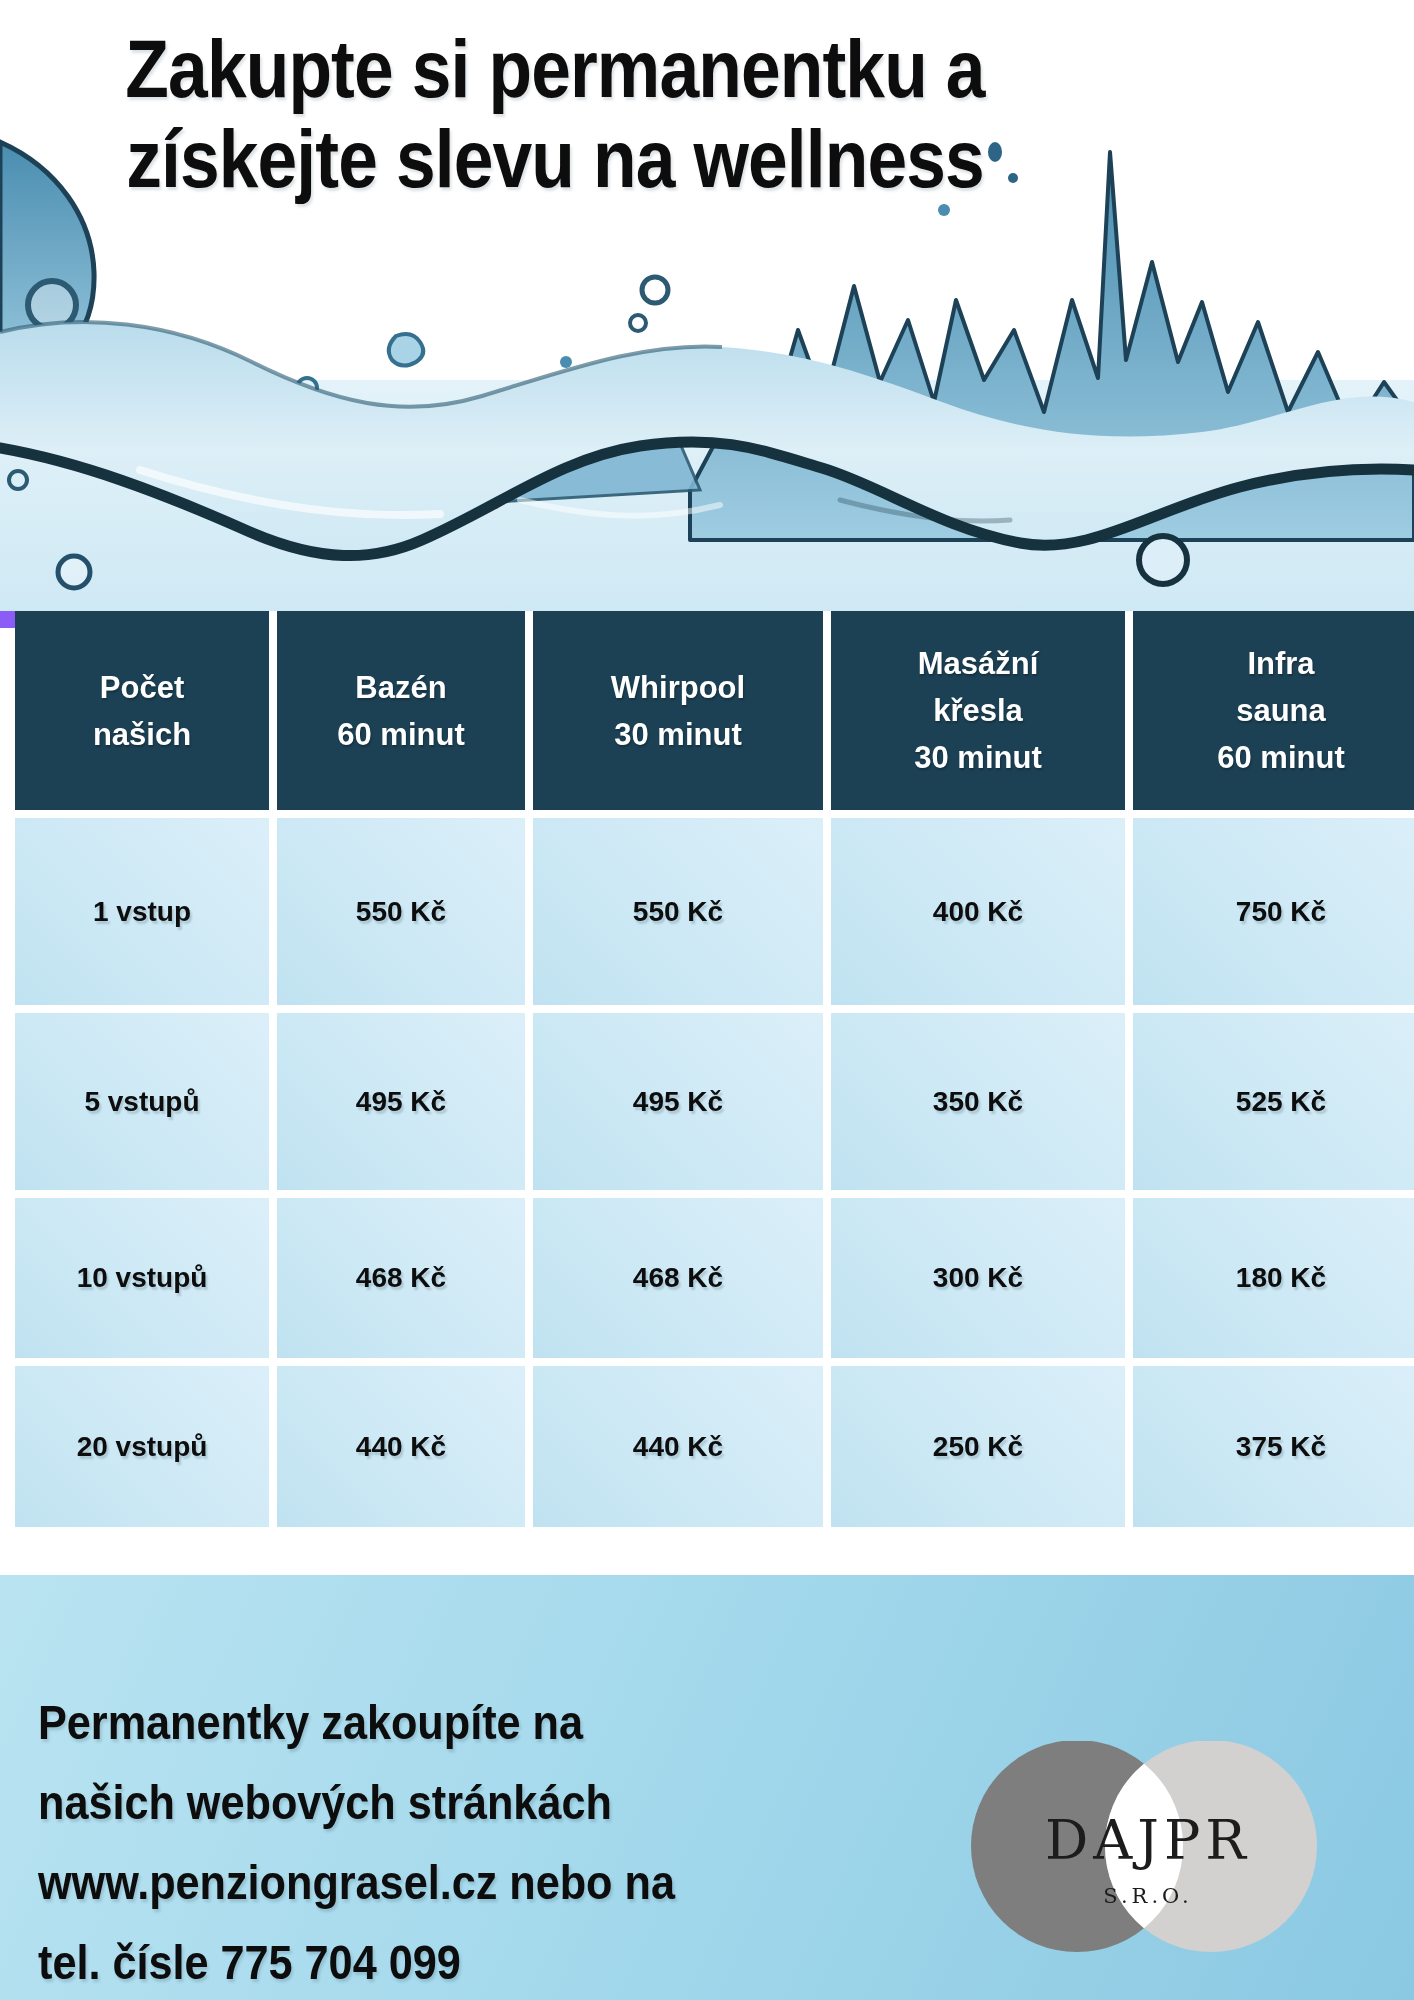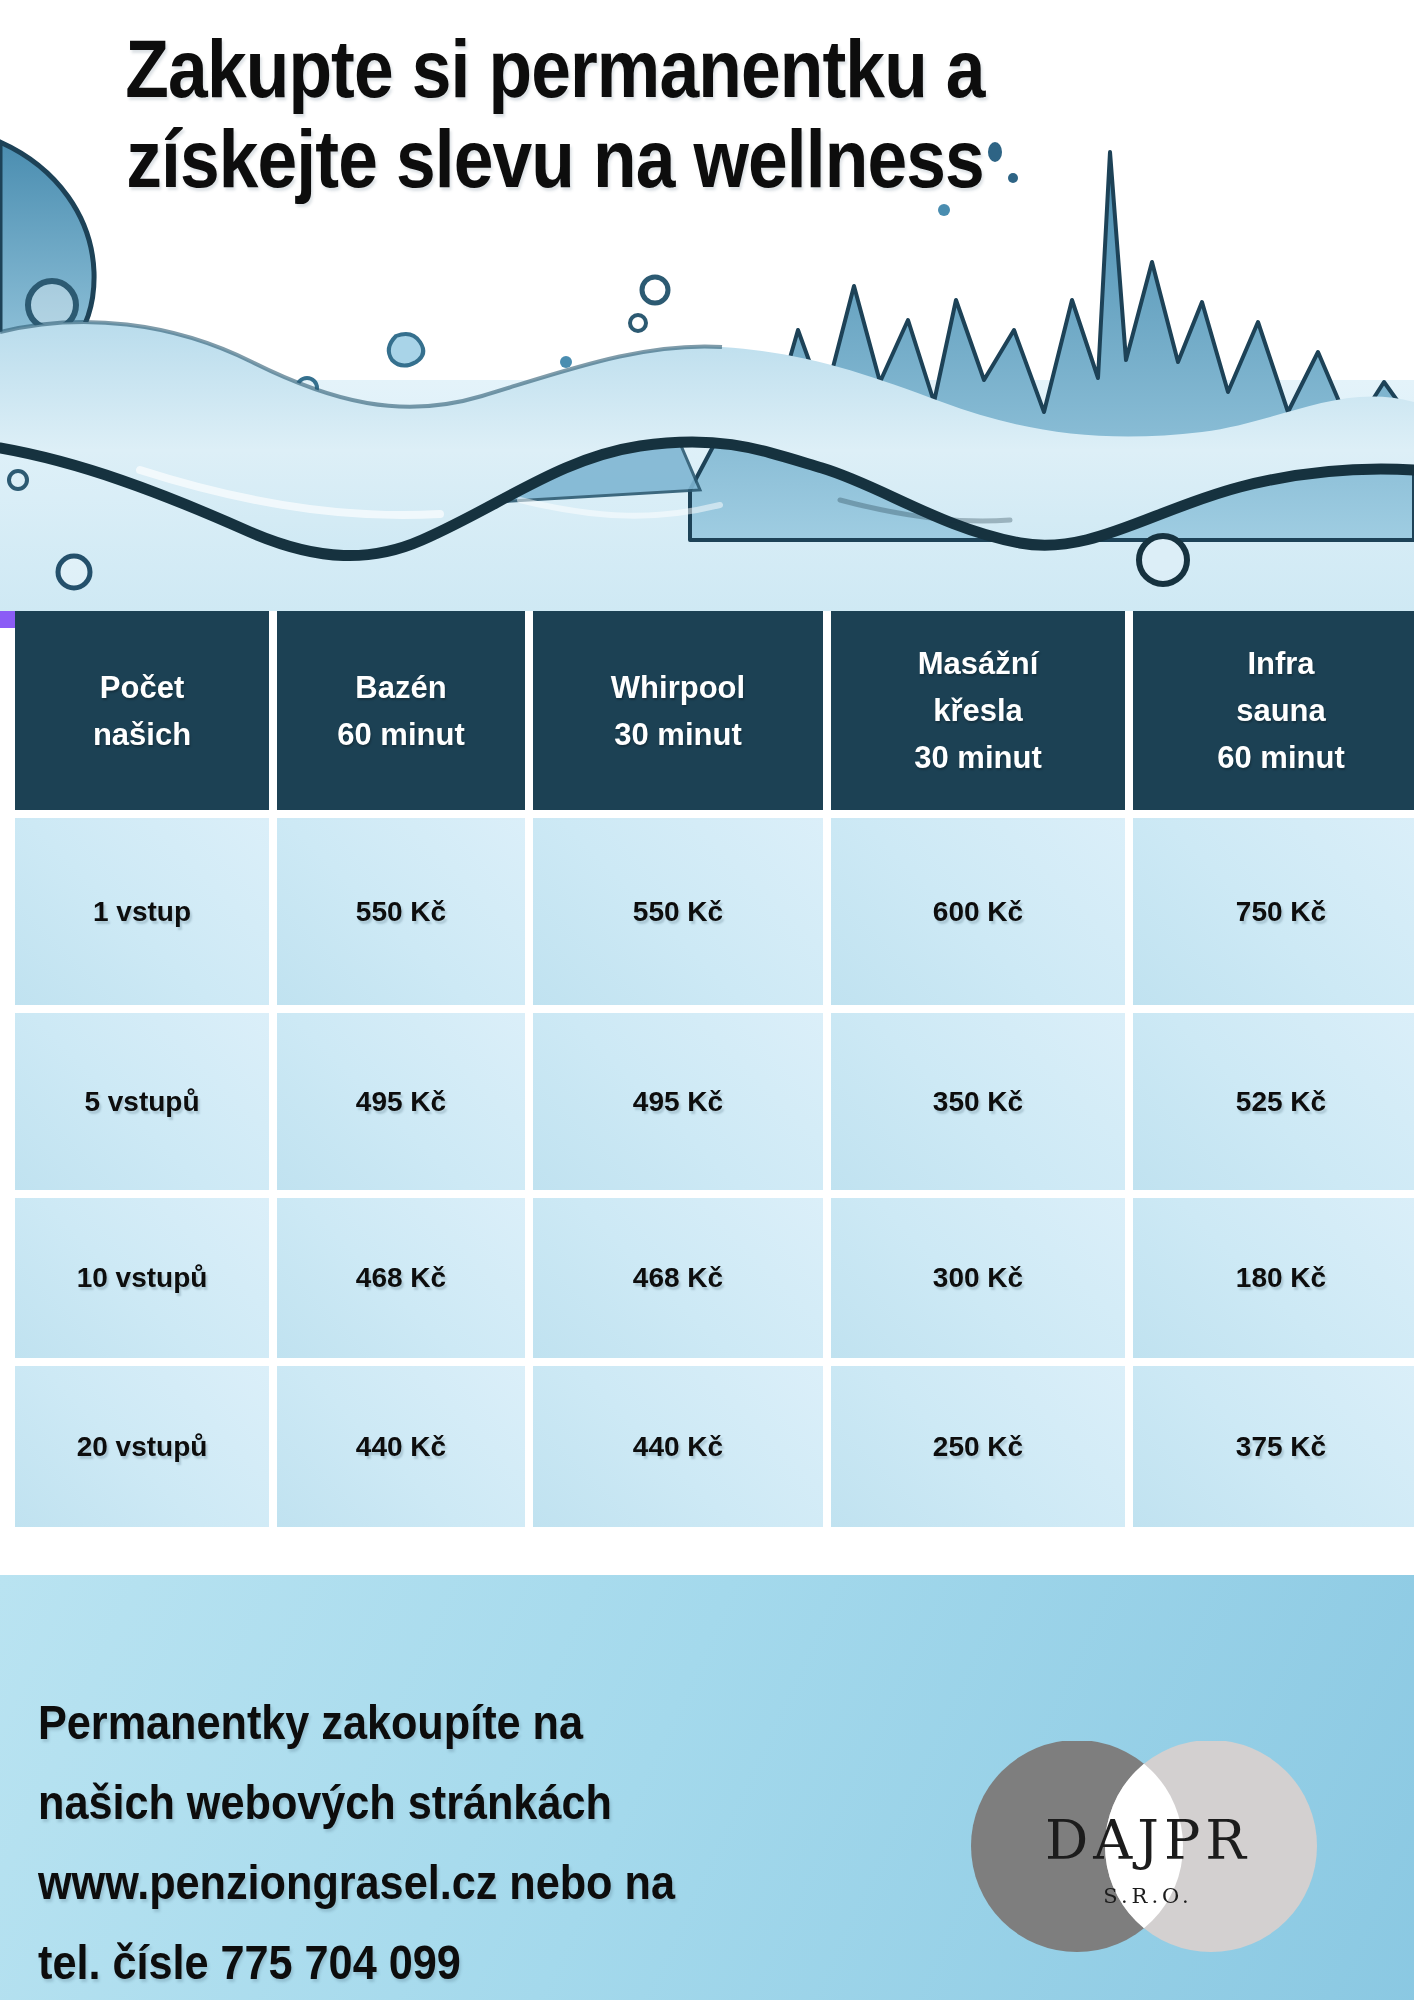--- a/index.html
+++ b/index.html
@@ -151,21 +151,21 @@
   </div>
   <div class="th">
     <span>Infra</span>
     <span>sauna</span>
     <span>60 minut</span>
   </div>
 
   <div class="td">1 vstup</div>
   <div class="td">550 Kč</div>
   <div class="td">550 Kč</div>
-  <div class="td">600 Kč</div>
+  <div class="td">400 Kč</div>
   <div class="td">750 Kč</div>
 
   <div class="td">5 vstupů</div>
   <div class="td">495 Kč</div>
   <div class="td">495 Kč</div>
   <div class="td">350 Kč</div>
   <div class="td">525 Kč</div>
 
   <div class="td">10 vstupů</div>
   <div class="td">468 Kč</div>

